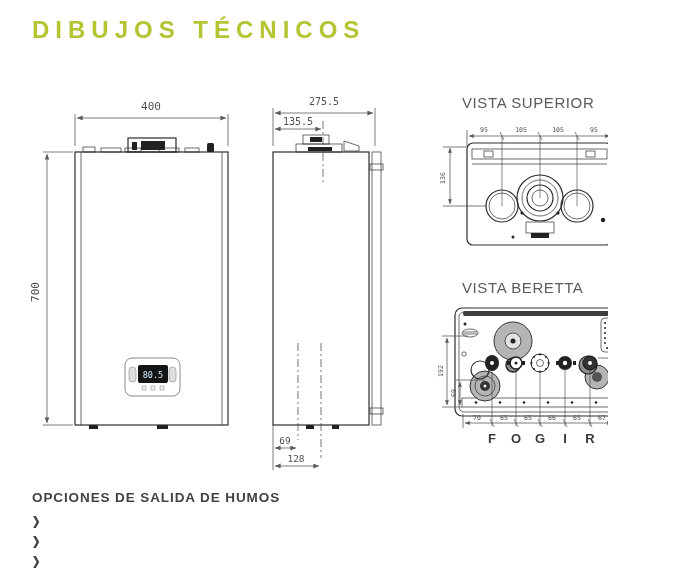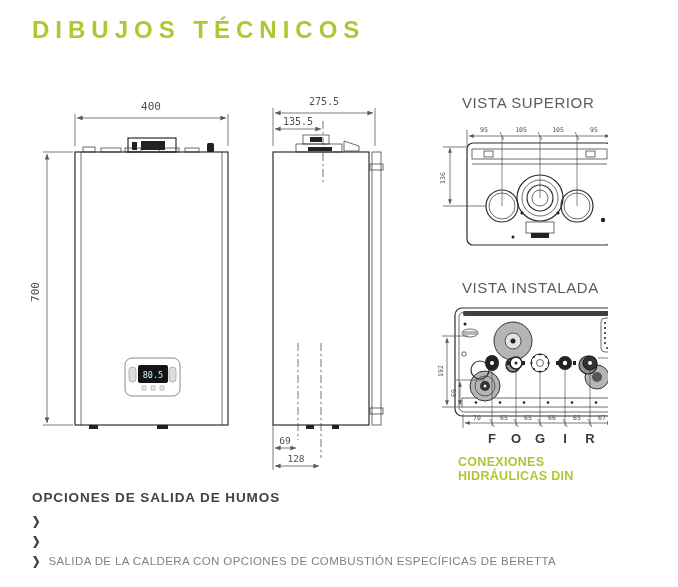--- a/index.html
+++ b/index.html
@@ -180,21 +180,21 @@
       <circle class="ln2" cx="102" cy="82" r="8"></circle>
       <circle class="dark" cx="84" cy="97" r="1.6"></circle>
       <circle class="dark" cx="120" cy="97" r="1.6"></circle>
       <rect class="ln2" x="88" y="106" width="28" height="11" fill="#fff"></rect>
       <rect x="93" y="117" width="18" height="5" fill="#222"></rect>
       <circle class="dark" cx="165" cy="104" r="2.2"></circle>
       <circle class="dark" cx="75" cy="121" r="1.5"></circle>
     </g>
   </svg>
 
-  <div class="abs view-label" style="left:462px;top:279px;">VISTA INSTALADA</div>
+  <div class="abs view-label" style="left:462px;top:279px;">VISTA BERETTA</div>
 
   <svg class="abs" style="left:438px;top:296px;" width="210" height="162" viewBox="0 0 210 162">
     <defs>
       <marker id="ba" markerWidth="8" markerHeight="7" refX="6" refY="2.5" orient="auto-start-reverse">
         <path d="M0,0L6,2.5L0,5z" fill="#5a5a5a"></path>
       </marker>
     </defs>
 
     <g>
       <rect class="ln" x="17" y="12" width="163" height="108" rx="7" fill="#fff"></rect>
@@ -314,29 +314,27 @@
 
     <g>
       <text class="fogir" x="54" y="147" text-anchor="middle">F</text>
       <text class="fogir" x="78" y="147" text-anchor="middle">O</text>
       <text class="fogir" x="102" y="147" text-anchor="middle">G</text>
       <text class="fogir" x="127" y="147" text-anchor="middle">I</text>
       <text class="fogir" x="152" y="147" text-anchor="middle">R</text>
     </g>
   </svg>
 
-  <div class="abs caption" style="left:458px;top:455px;">CONEXIONES HIDRÁULICAS DIN</div>
 
   <div class="abs" style="left:32px;top:490px;width:620px;">
     <div class="humos-heading" style="margin-bottom:10px;">OPCIONES DE SALIDA DE HUMOS</div>
     <div class="bullet-row">
       <span class="bullet">❯</span>
     </div>
     <div class="bullet-row">
       <span class="bullet">❯</span>
     </div>
     <div class="bullet-row">
       <span class="bullet">❯</span>
-      <span class="bullet-text">SALIDA DE LA CALDERA CON OPCIONES DE COMBUSTIÓN ESPECÍFICAS DE BERETTA</span>
     </div>
   </div>
 
 </div>
 
 </body></html>

